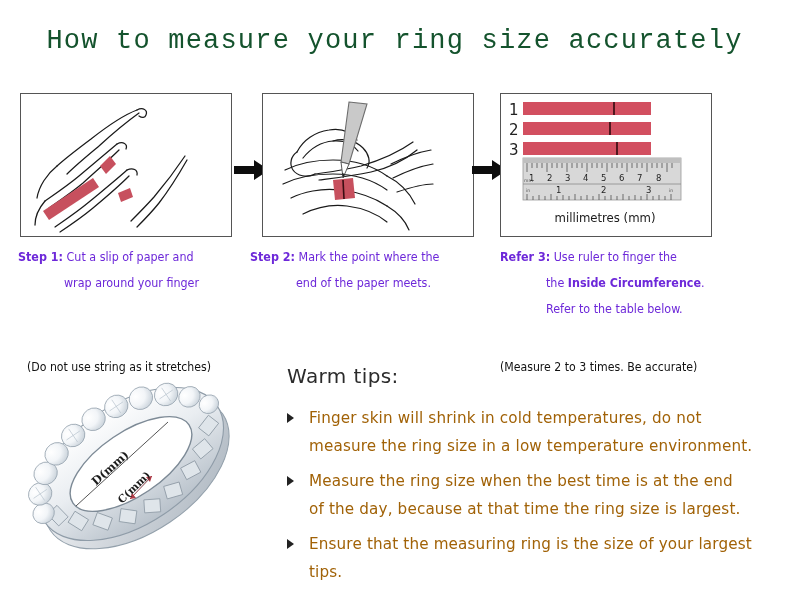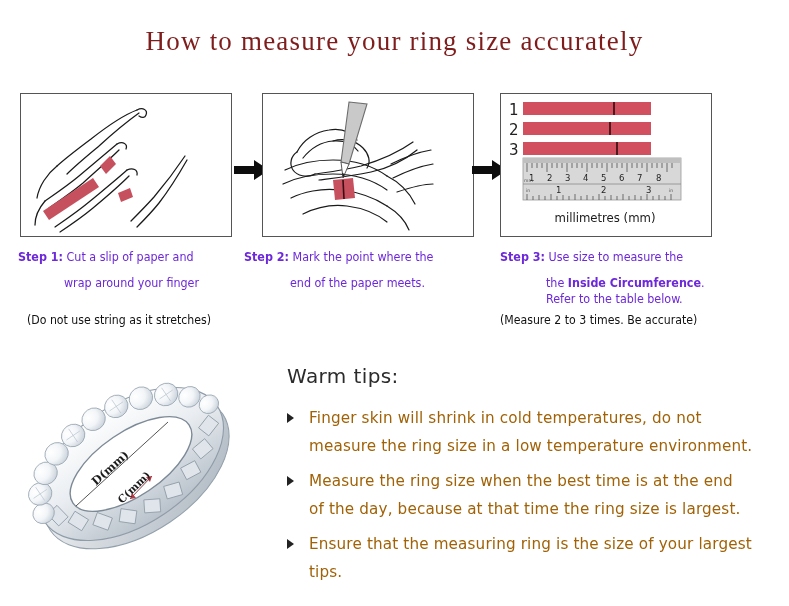--- a/index.html
+++ b/index.html
@@ -10,22 +10,22 @@
     color:#111;
     overflow:hidden;
     position:relative;
   }
   #page{position:relative;width:789px;height:606px;}
 
   
   .title{
     position:absolute;left:0;top:26px;width:789px;
     text-align:center;
-    font-family:Liberation Serif, serif;
-    font-size:27px;letter-spacing:1.2px;font-weight:400;color:#7f1d1d;
+    font-family:Liberation Mono, monospace;
+    font-size:27px;letter-spacing:1.2px;font-weight:400;color:#14532d;
     white-space:nowrap;
   }
 
   
   .panel{
     position:absolute;top:93px;width:212px;height:144px;
     border:1.6px solid #555;background:#fff;box-sizing:border-box;
     overflow:hidden;
   }
   #panel1{left:20px;}
@@ -36,29 +36,30 @@
   #arrow1{left:232px;}
   #arrow2{left:470px;}
 
   
   .caption{
     position:absolute;
     font-size:12.4px;line-height:16.5px;color:#6d28d9;
     font-family:"DejaVu Sans Condensed","Liberation Sans",sans-serif;
   }
   #cap1{left:18px;top:249px;width:240px;}
-  #cap2{left:244px;top:249px;width:232px;}
+  #cap2{left:250px;top:249px;width:232px;}
   #cap3{left:500px;top:249px;width:275px;}
   .caption b{font-weight:bold;}
   .cap-line2{display:block;padding-left:46px;margin-top:9px;}
-  .cap-line3{display:block;padding-left:46px;}
+  .cap-line3{display:block;padding-left:46px;margin-top:10px;}
 
   .note{
     position:absolute;font-size:12.2px;color:#111;
     font-family:"DejaVu Sans Condensed","Liberation Sans",sans-serif;
+    margin-top:47px;
   }
   #note1{left:27px;top:313px;}
   #note2{left:500px;top:313px;}
 
   
   #ring-figure{position:absolute;left:12px;top:352px;width:238px;height:230px;}
 
   
   #tips{position:absolute;left:247px;top:364px;width:520px;margin-left:40px;}
   .tips-head{
@@ -278,22 +279,22 @@
     <span class="cap-line2">wrap around your finger</span>
   </div>
 
   <div class="caption" id="cap2">
     <b>Step 2:</b>
     <span>Mark the point where the</span>
     <span class="cap-line2">end of the paper meets.</span>
   </div>
 
   <div class="caption" id="cap3">
-    <b>Step 3:</b>
-    <span>Use size to measure the</span>
+    <b>Refer 3:</b>
+    <span>Use ruler to finger the</span>
     <span class="cap-line2"><span>the </span><b>Inside Circumference</b><span>.</span></span>
     <span class="cap-line3">Refer to the table below.</span>
   </div>
 
   <div class="note" id="note1">(Do not use string as it stretches)</div>
   <div class="note" id="note2">(Measure 2 to 3 times. Be accurate)</div>
 
   <div id="ring-figure">
     <svg width="238" height="230" viewBox="0 0 238 230">
       <defs>

